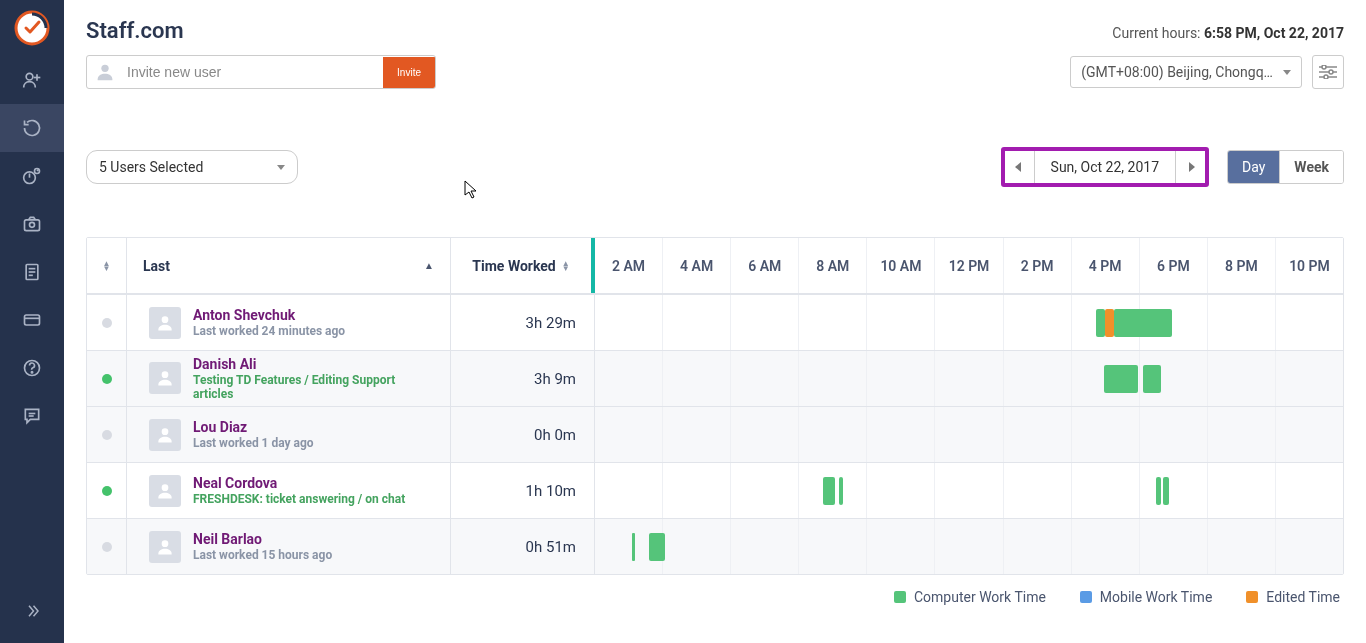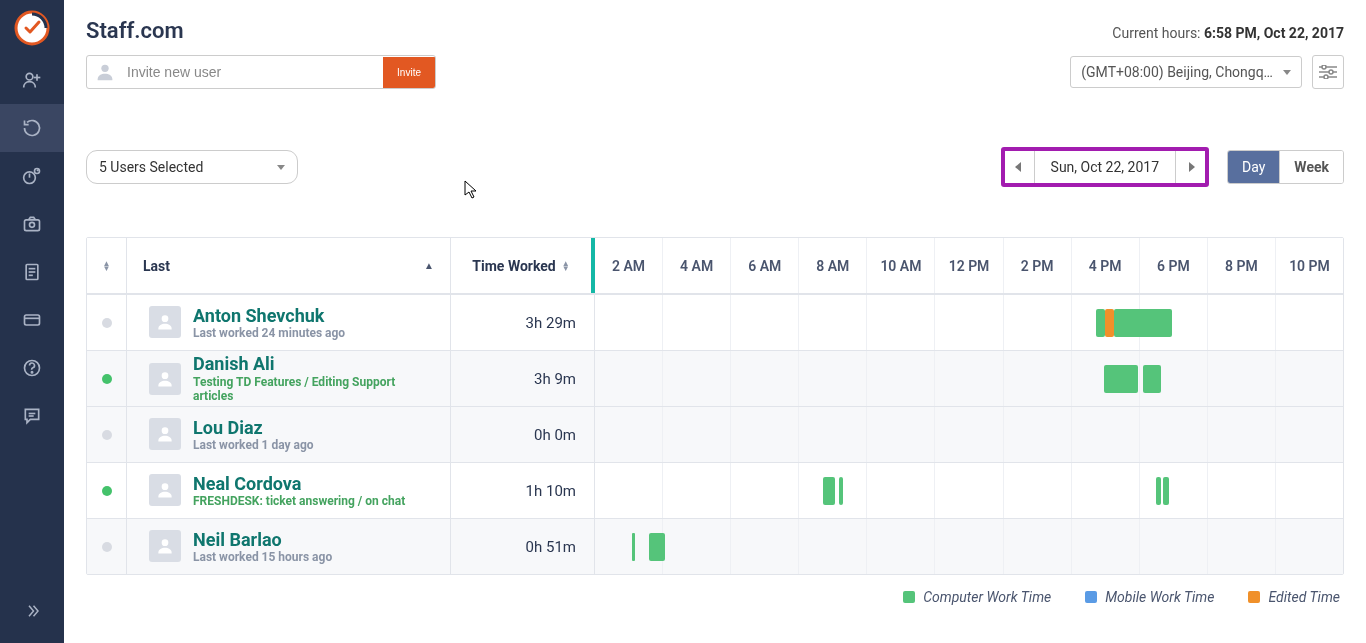--- a/index.html
+++ b/index.html
@@ -60,37 +60,37 @@
 
   .trow { display:flex; height:56px; border-top:1px solid #e1e4ea; }
   .trow.alt { background:#f7f8fa; }
   .trow .col-status, .trow .col-names, .trow .col-time { border-right:1px solid #e1e4ea; height:100%; }
   .trow .col-timeline { flex:1; position:relative; height:100%; }
   .status-dot { width:10px; height:10px; border-radius:50%; }
   .dot-grey { background:#d8dbe2; }
   .dot-green { background:#44c26b; }
   .user-cell { display:flex; align-items:center; gap:12px; padding-left:6px; width:100%; }
   .avatar-ph { width:32px; height:32px; border-radius:3px; background:#d9dde5; display:flex; align-items:center; justify-content:center; color:#fff; flex-shrink:0;}
-  .u-name { font-weight:700; color:#0f766e; font-size:18px; line-height:1.2;}
+  .u-name { font-weight:700; color:#701a75; font-size:14px; line-height:1.2;}
   .u-sub { font-size:12px; color:#8a94a6; line-height:1.2;}
   .u-sub.green { color:#44a35f; }
   .time-val { font-weight:400; color:#2a3650; font-size:15px; width:100%; text-align:right; padding-right:18px;}
 
   .timeline-grid { position:absolute; inset:0; display:flex; pointer-events:none;}
   .timeline-grid .cell { flex:1; border-right:1px solid #eef0f4;}
   .timeline-grid .cell:last-child{border-right:none;}
   .bars { position:absolute; inset:0; }
   .bar { position:absolute; top:14px; height:28px; border-radius:2px; }
   .bar.green { background:#55c47a; }
   .bar.orange { background:#f0902a; }
   .bar.thin { top:14px; height:28px; width:3px; background:#55c47a; border-radius:1px;}
 
   
   .legend { display:flex; justify-content:flex-end; gap:34px; padding: 14px 4px 0 0; color:#4a556e; font-size:14px;}
-  .legend-item { display:flex; align-items:center; gap:8px;font-style:italic;}
+  .legend-item { display:flex; align-items:center; gap:8px;}
   .sw { width:12px; height:12px; border-radius:2px; }
   .sw.green { background:#55c47a;}
   .sw.blue { background:#5a9be5;}
   .sw.orange { background:#f0902a;}
 
   .cursor { position:absolute; left: 400px; top: 180px; pointer-events:none; }
 </style>
 </head>
 <body>
 

